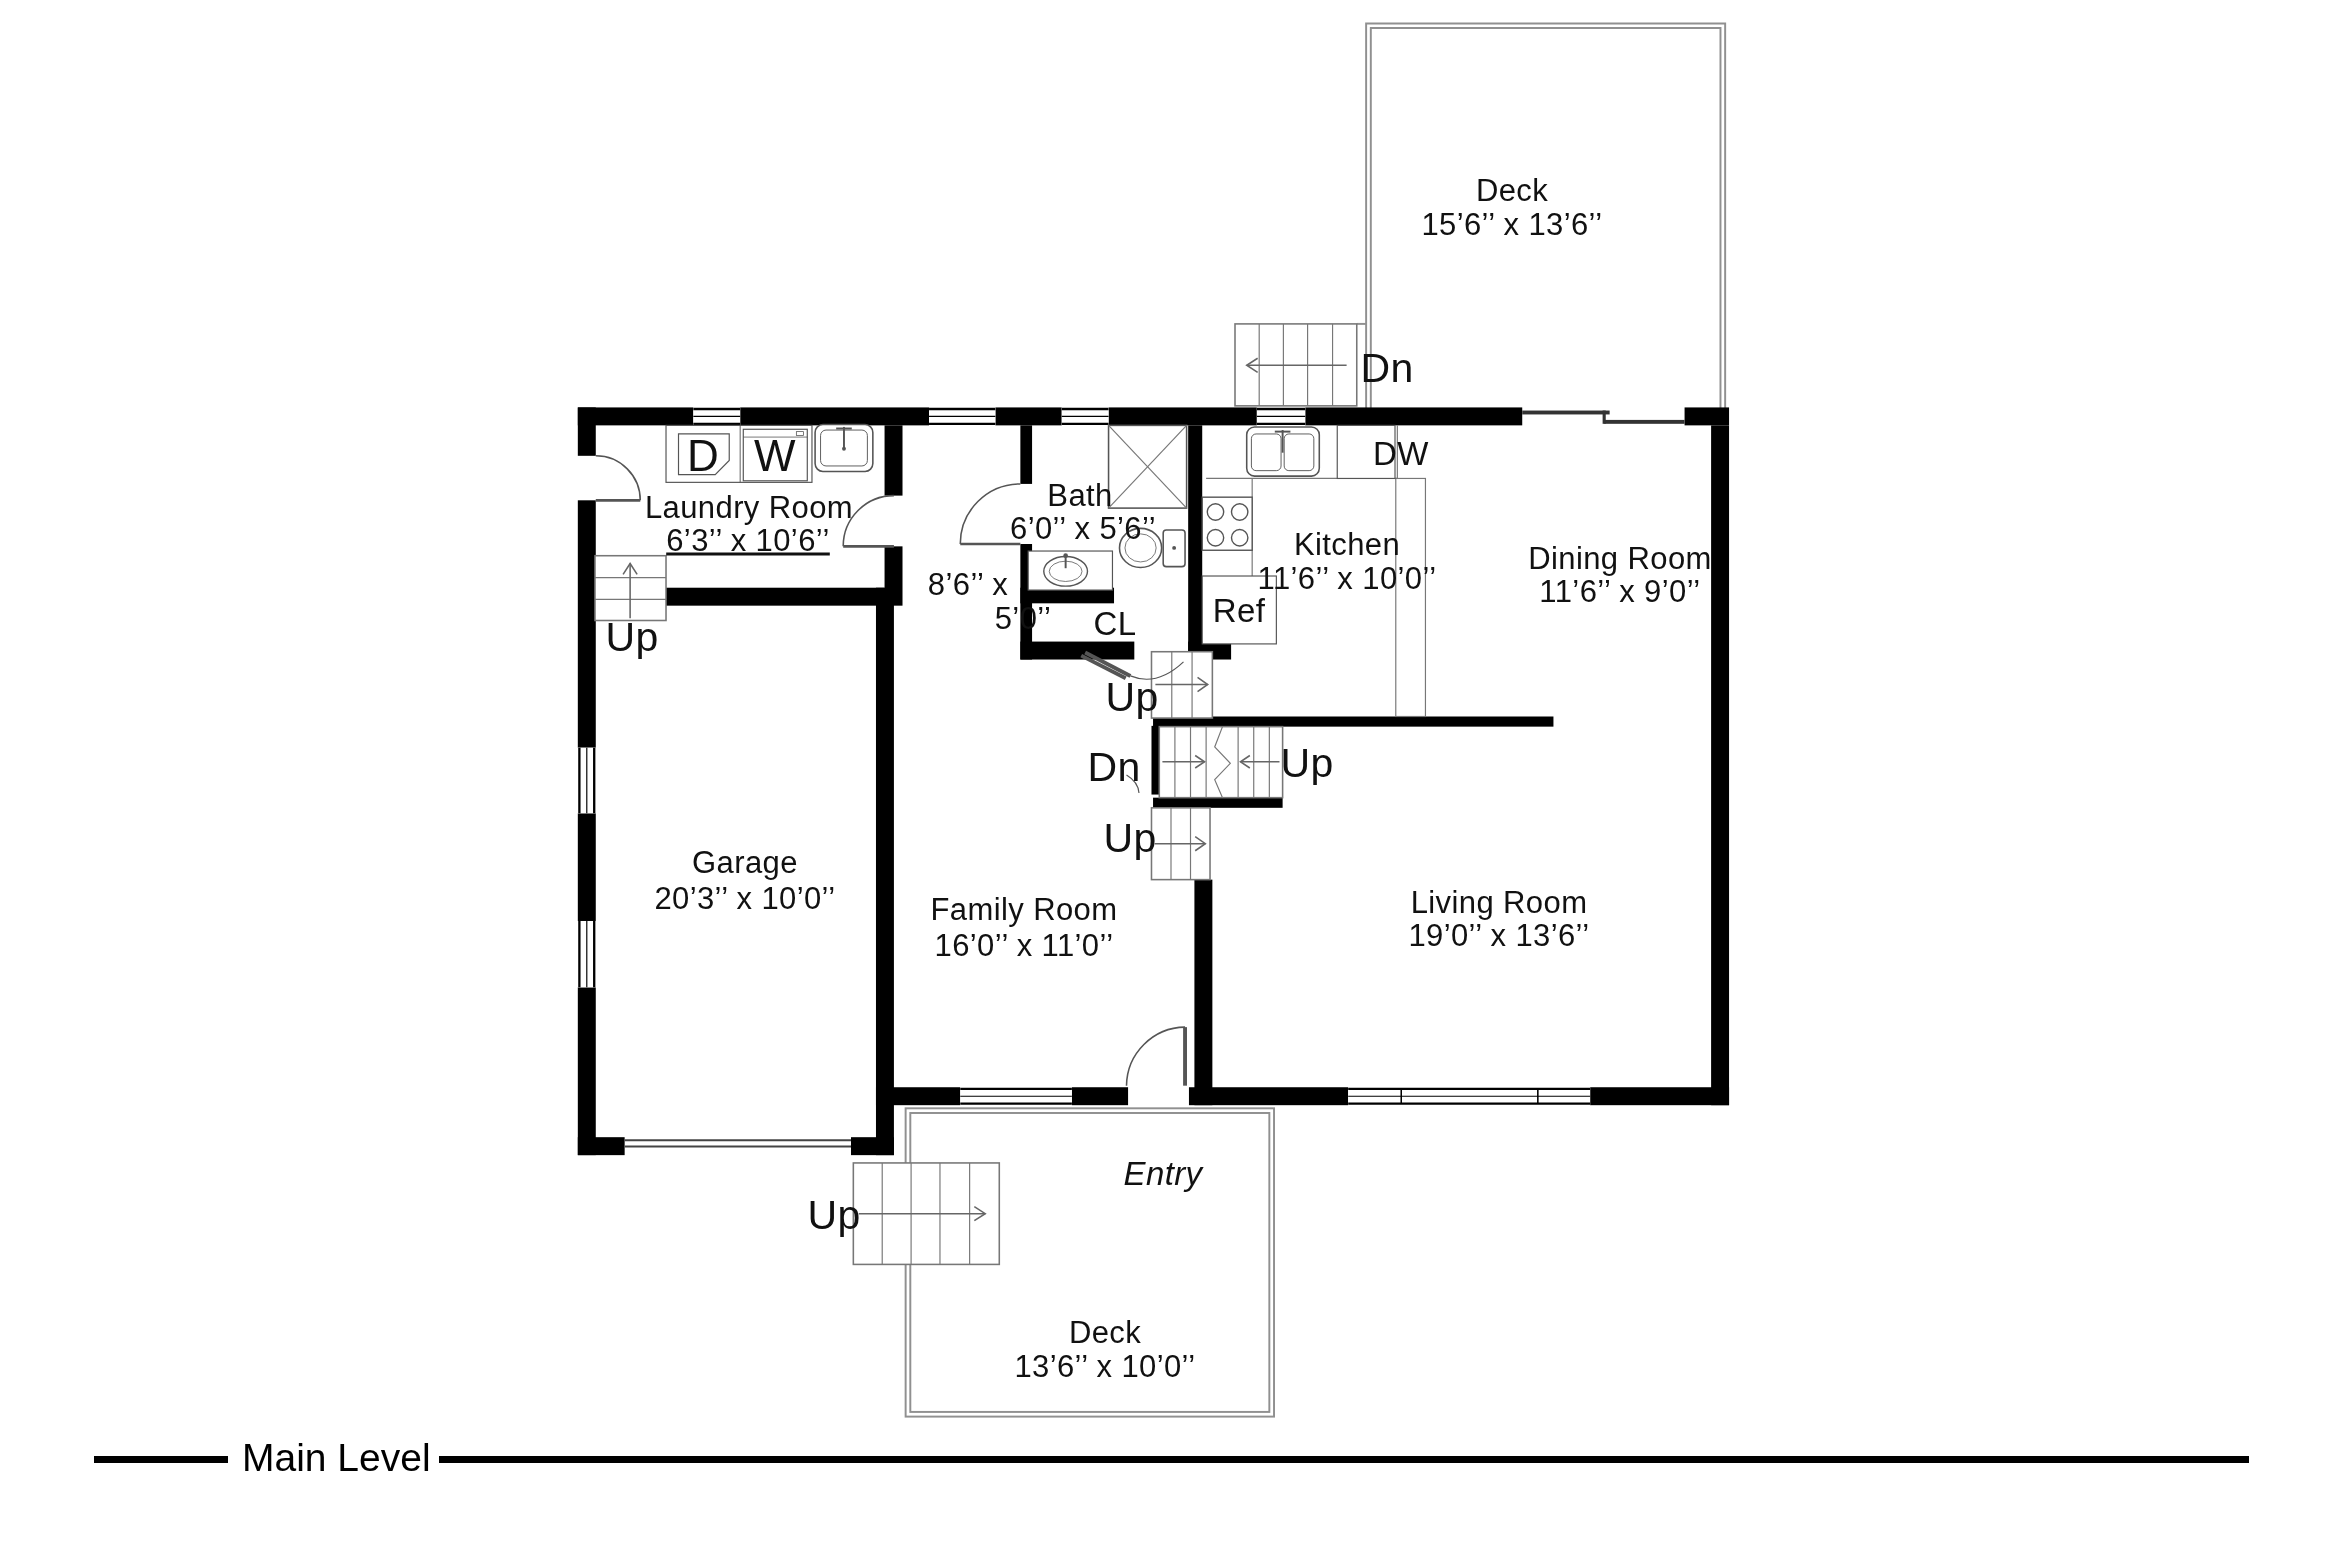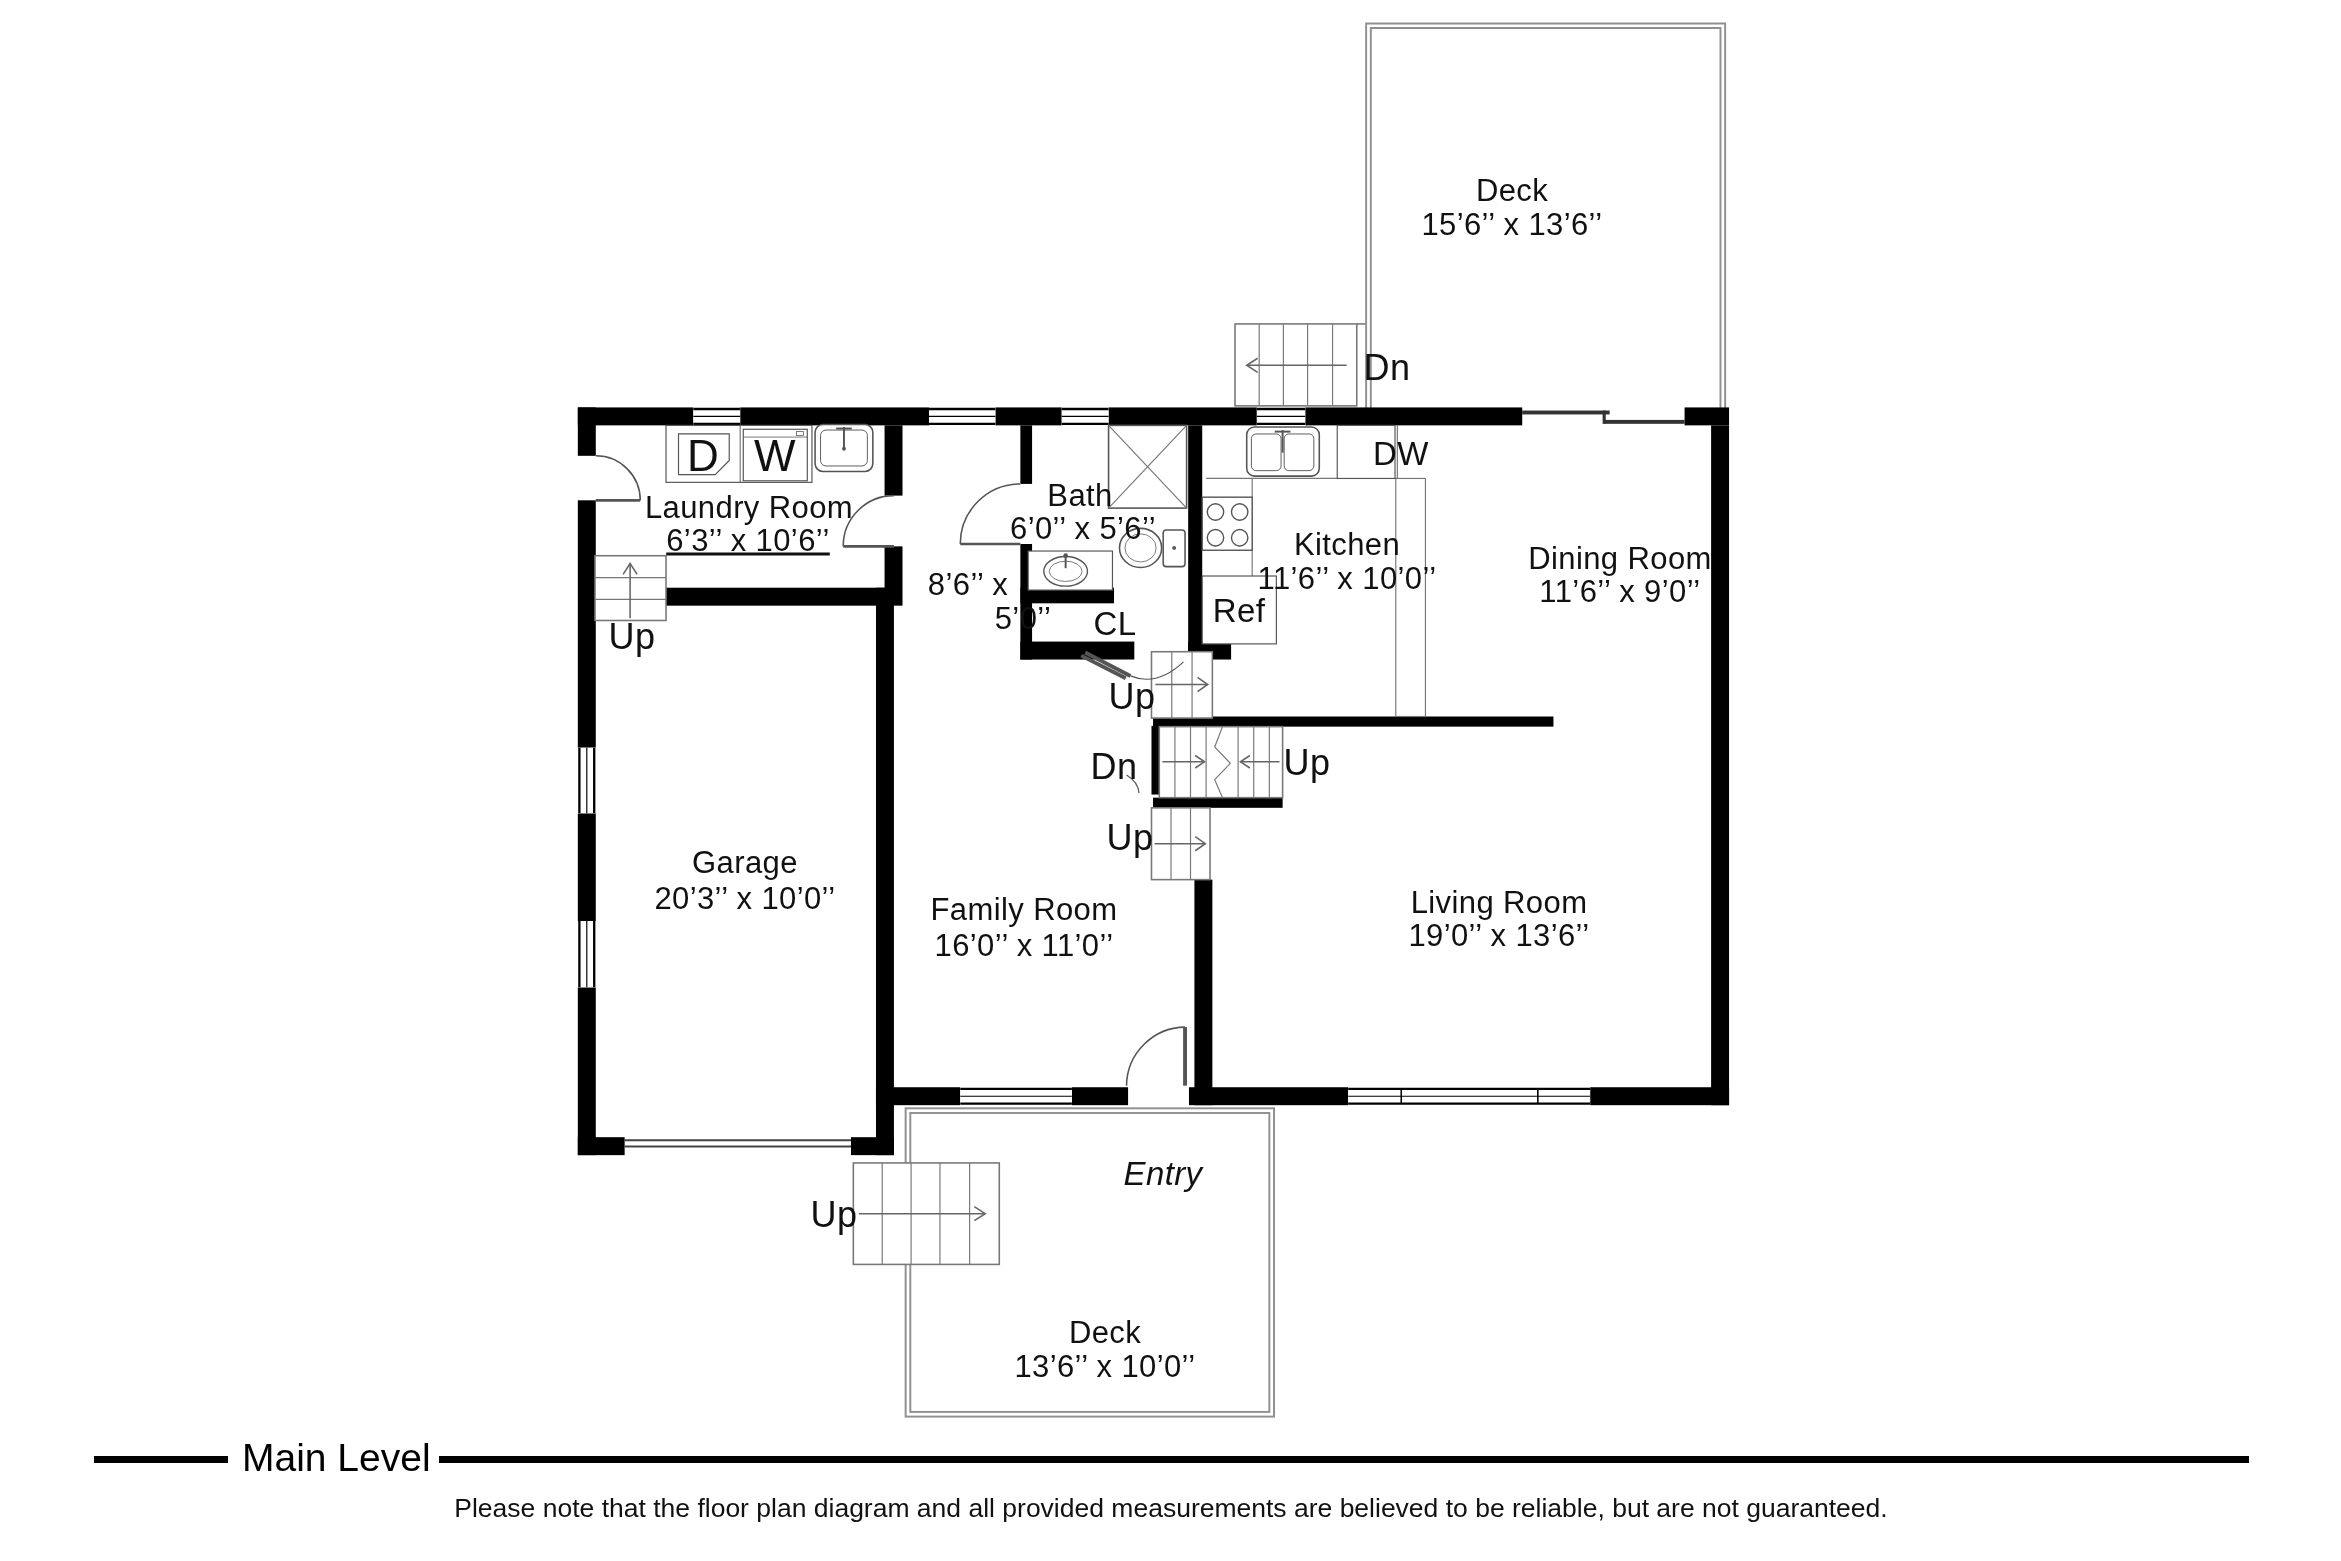--- a/index.html
+++ b/index.html
@@ -24,21 +24,21 @@
   }
   .lbl {
     position: absolute;
     transform: translate(-50%, -50%);
     white-space: nowrap;
     color: #111;
     font-size: 31px;
     line-height: 1;
     letter-spacing: 0.4px;
   }
-  .lbl.small { font-size: 36px; }
+  .lbl.small { font-size: 41px; }
   .lbl.appliance { font-size: 44px; }
   .lbl.fixture { font-size: 33px; }
   .title-row {
     position: absolute;
     left: 0;
     top: 1436px;
     width: 2342px;
     height: 55px;
   }
   .title-line {
@@ -404,16 +404,15 @@
   <div class="lbl small" style="left:1130px; top:838px;">Up</div>
   <div class="lbl small" style="left:1387px; top:368px;">Dn</div>
   <div class="lbl small" style="left:834px; top:1215px;">Up</div>
 
   <div class="title-row">
     <div class="title-line" style="left:94px; width:134px;"></div>
     <div class="main-level">Main Level</div>
     <div class="title-line" style="left:439px; width:1810px;"></div>
   </div>
 
-  <div class="disclaimer" style="top:1493px;">Please note that the floor plan diagram and all provided measurements are believed to be reliable, but are not guaranteed.</div>
 
 </div>
 
 
 </body></html>

